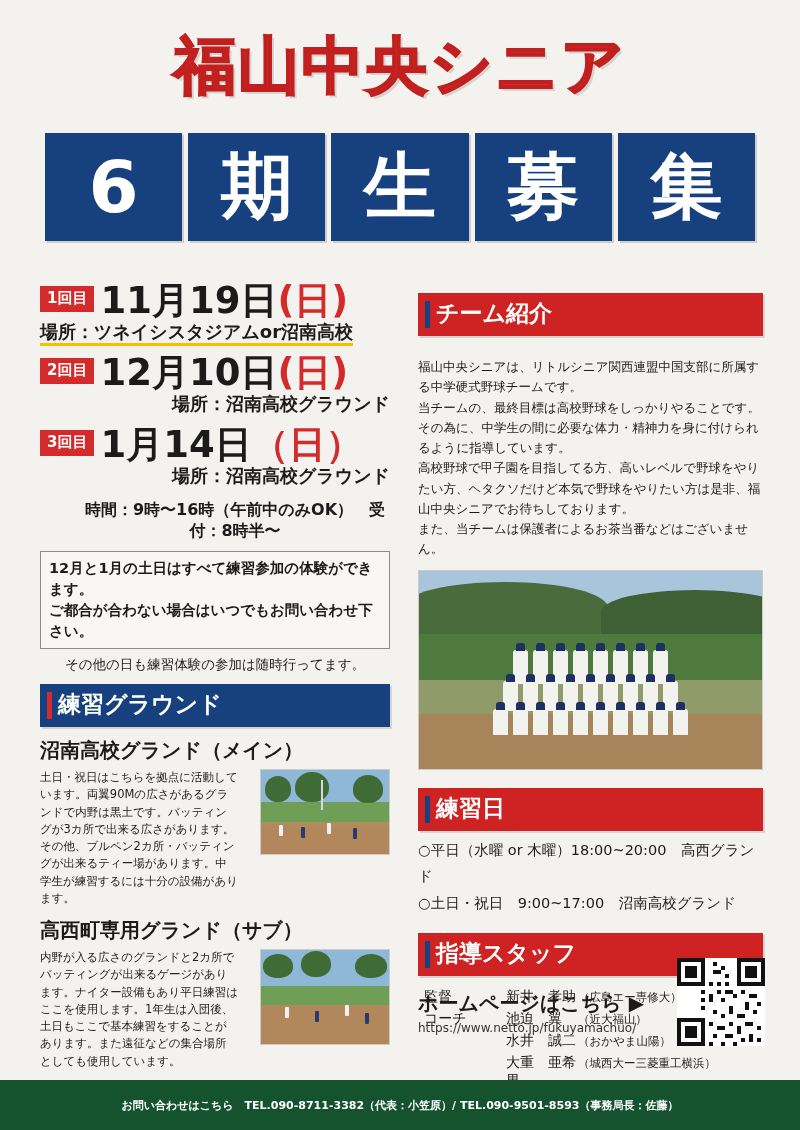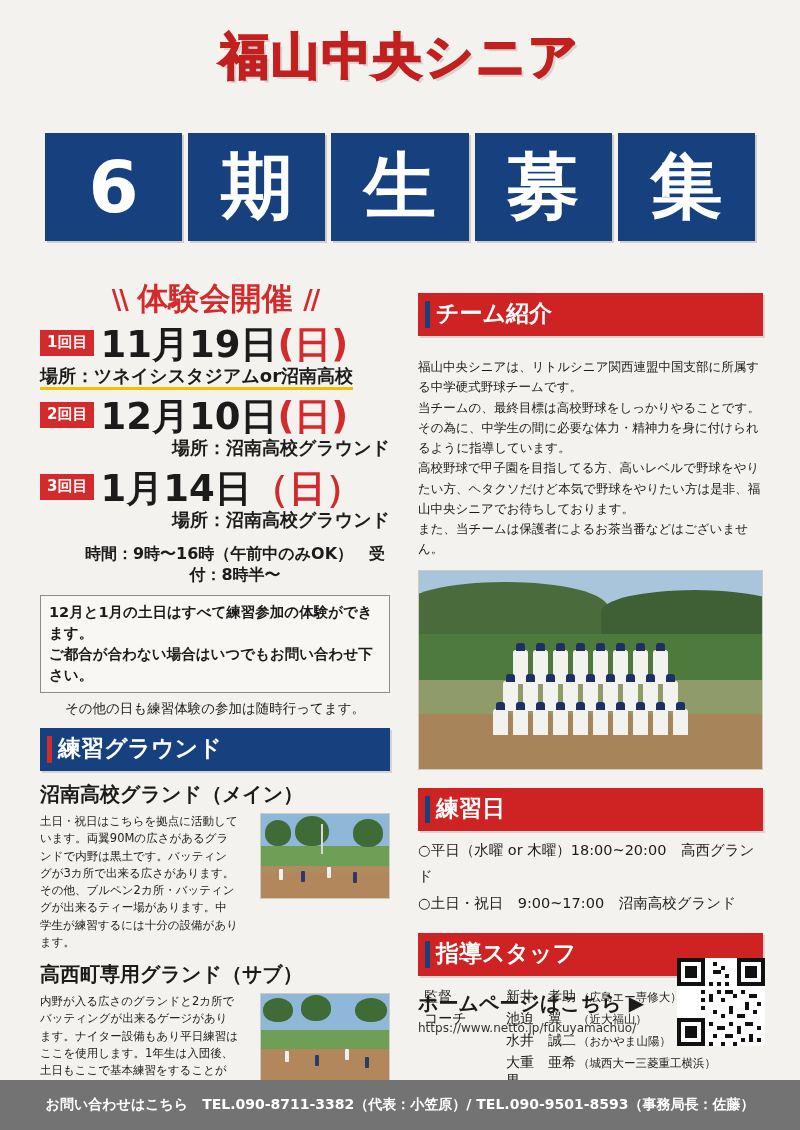--- a/index.html
+++ b/index.html
@@ -12,21 +12,21 @@
   }
   .poster {
     position: absolute; inset: 0;
     background: #f4f2ee;
   }
 
   
   .title-main {
     position: absolute; top: 24px; left: 0; width: 800px;
     text-align: center;
-    font-size: 49px; font-weight: bold;
+    font-size: 62px; font-weight: bold;
     color: #d32b2b;
     letter-spacing: 2px;
     -webkit-text-stroke: 2px #c21f1f;
     text-shadow: 3px 3px 0 rgba(0,0,0,0.12);
     font-family: "DejaVu Sans", sans-serif;
   }
   .title-band {
     position: absolute; top: 133px; left: 45px; width: 710px; height: 108px;
     display: flex; gap: 6px;
   }
@@ -225,23 +225,23 @@
   .qr {
     position: absolute; right: 35px; top: 958px;
     width: 88px; height: 88px;
     background: #fff;
   }
   .qr svg { display: block; }
 
   
   .footer {
     position: absolute; left: 0; bottom: 0; width: 800px; height: 50px;
-    background: #737373; color: #fff;
+    background: #14532d; color: #fff;
     display: flex; align-items: center; justify-content: center;
-    font-size: 14px; font-weight: bold;
+    font-size: 11px; font-weight: bold;
     font-family: "DejaVu Sans", sans-serif;
     letter-spacing: 0px;
   }
   .footer-inner { white-space: nowrap; }
 </style>
 </head>
 <body>
 
 <div class="poster">
 
@@ -250,25 +250,20 @@
   <div class="title-band">
     <div class="cell">6</div>
     <div class="cell">期</div>
     <div class="cell">生</div>
     <div class="cell">募</div>
     <div class="cell">集</div>
   </div>
 
   <div class="left-col">
 
-    <div class="taiken-head">
-      <span class="slash">\\</span>
-      <span>体験会開催</span>
-      <span class="slash">//</span>
-    </div>
 
     <div class="session s1">
       <div class="session-row">
         <span class="badge">1回目</span>
         <span class="date"><span>11月19日</span><span class="day">(日)</span></span>
       </div>
       <div class="place"><span class="ul">場所：ツネイシスタジアムor沼南高校</span></div>
     </div>
 
     <div class="session s2">

